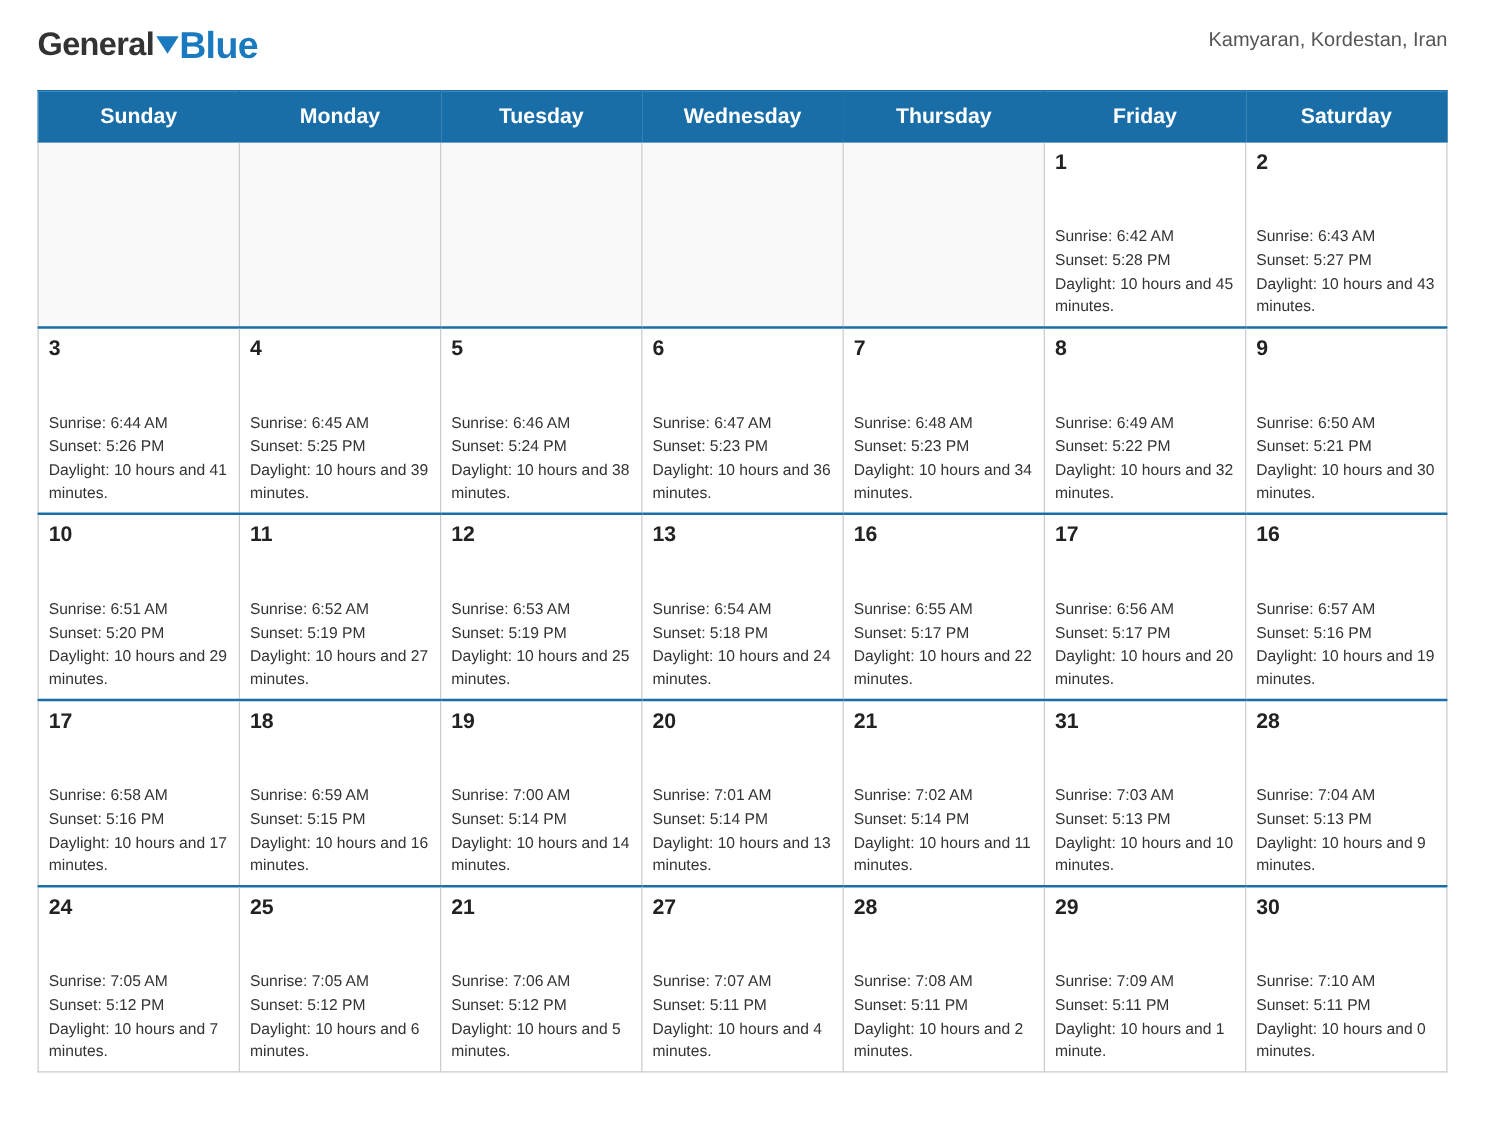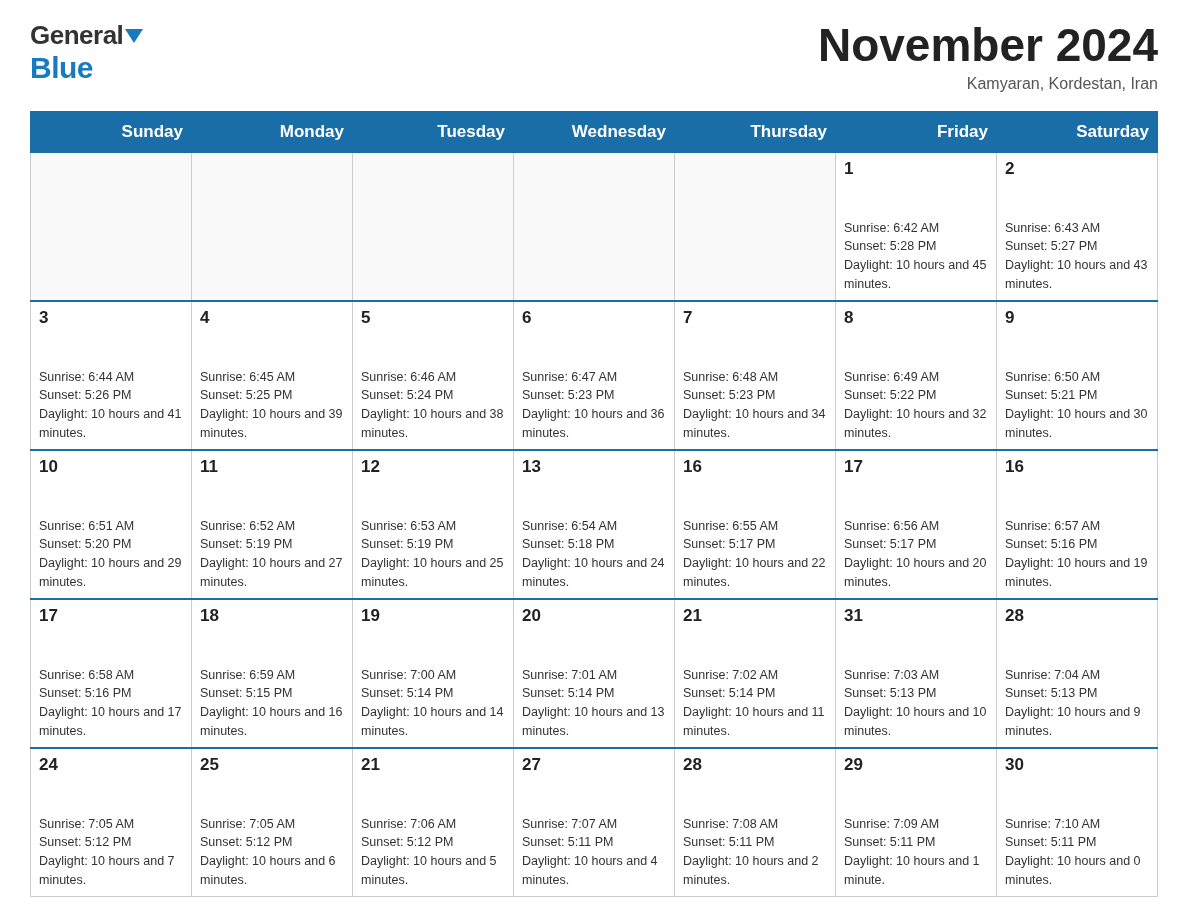--- a/index.html
+++ b/index.html
@@ -10,21 +10,21 @@
       color: #222;
     }
     .header {
       display: flex;
       justify-content: space-between;
       align-items: flex-start;
       margin-bottom: 18px;
     }
     .logo {
       display: flex;
-      flex-direction: column;
+      flex-direction: row;
       align-items: flex-start;
     }
     .logo-general {
       font-size: 26px;
       font-weight: bold;
       color: #333;
       letter-spacing: -0.5px;
     }
     .logo-blue {
       font-size: 30px;
@@ -63,21 +63,21 @@
       width: 100%;
       border-collapse: collapse;
       border: 1px solid #bbb;
     }
     .calendar th {
       background-color: #1a6ea8;
       color: #fff;
       font-size: 17px;
       font-weight: bold;
       padding: 10px 8px;
-      text-align: right;
+      text-align: center;
       border: 1px solid #1a6ea8;
     }
     .calendar td {
       vertical-align: top;
       border: 1px solid #ccc;
       padding: 6px 8px;
       width: 14.28%;
       min-height: 100px;
       font-size: 13px;
       color: #333;
@@ -109,21 +109,20 @@
 <div class="header">
   <div class="logo">
     <div>
       <span class="logo-general">General</span><span class="logo-triangle"></span>
     </div>
     <div>
       <span class="logo-blue">Blue</span>
     </div>
   </div>
   <div class="title-block">
-    <h1>November 2024</h1>
     <h2>Kamyaran, Kordestan, Iran</h2>
   </div>
 </div>
 
 <table class="calendar">
   <thead>
     <tr>
       <th>Sunday</th>
       <th>Monday</th>
       <th>Tuesday</th>

